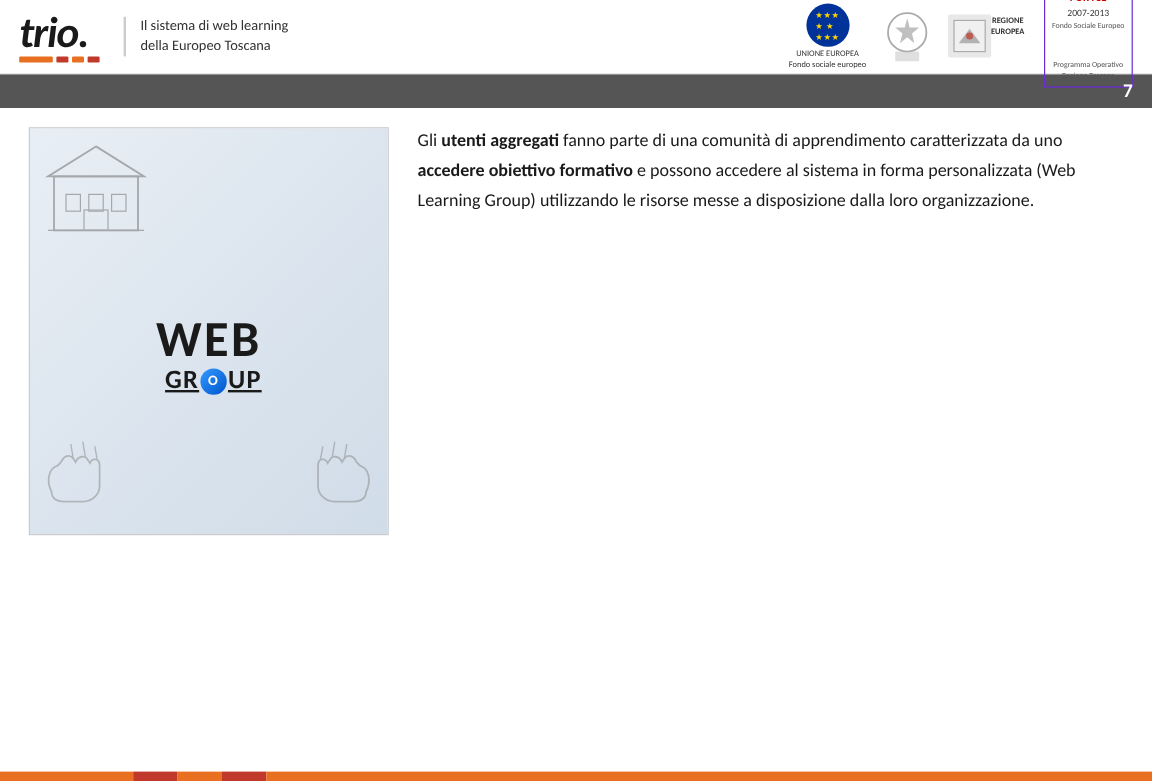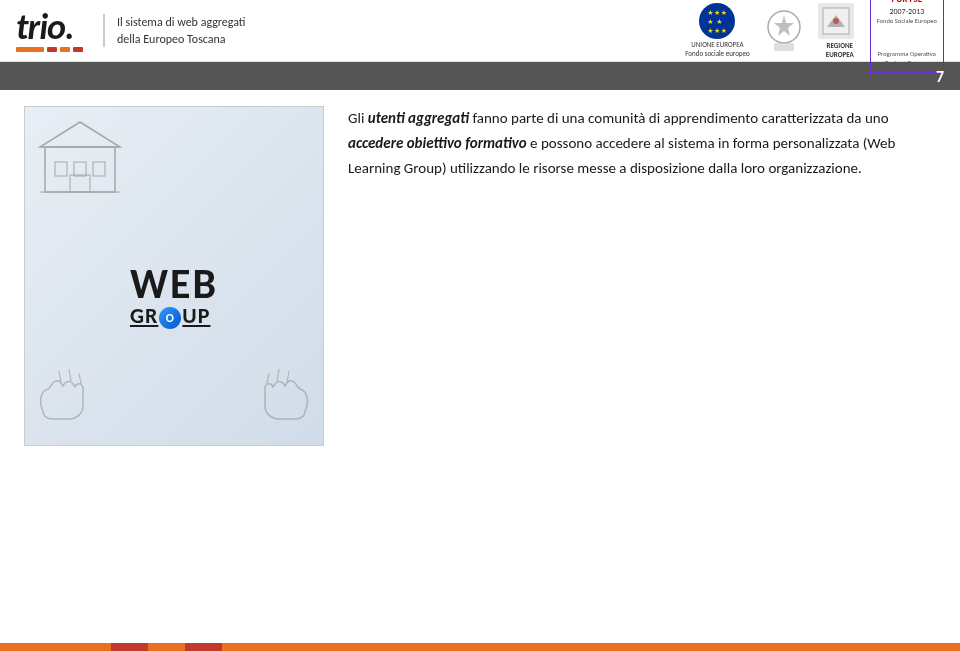--- a/index.html
+++ b/index.html
@@ -88,22 +88,22 @@
     }
     .italy-emblem {
       width: 36px;
       height: 44px;
       display: flex;
       align-items: center;
       justify-content: center;
     }
     .regione-logo {
       display: flex;
-      flex-direction: column;
-      align-items: flex-end;
+      flex-direction: row;
+      align-items: flex-start;
       font-size: 7px;
       color: #333;
       font-weight: bold;
       text-align: center;
     }
     .regione-icon {
       width: 36px;
       height: 36px;
       background: #e8e8e8;
       border-radius: 2px;
@@ -213,21 +213,21 @@
     .hands-right {
       position: absolute;
       right: 8px;
       bottom: 20px;
       opacity: 0.5;
     }
 
     .wlg-center {
       display: flex;
       flex-direction: column;
-      align-items: flex-start;
+      align-items: flex-end;
       z-index: 2;
       margin-top: 40px;
     }
     .web-text {
       font-size: 42px;
       font-weight: 900;
       color: #1a1a1a;
       letter-spacing: 2px;
       line-height: 1;
     }
@@ -265,21 +265,20 @@
       flex: 1;
     }
     .body-text {
       font-size: 15px;
       color: #1a1a1a;
       line-height: 1.65;
       margin-bottom: 20px;
     }
     .body-text b {
       font-weight: bold;
-      font-style: italic;
     }
     .secondary-text {
       font-size: 15px;
       color: #1a1a1a;
       line-height: 1.65;
     }
     .secondary-text b {
       font-weight: bold;
     }
 
@@ -306,21 +305,21 @@
       <div class="trio-text">trio.</div>
       <div class="trio-bars">
         <div class="trio-bar" style="width:28px;background:#e87020;"></div>
         <div class="trio-bar" style="width:10px;background:#c0392b;"></div>
         <div class="trio-bar" style="width:10px;background:#e87020;"></div>
         <div class="trio-bar" style="width:10px;background:#c0392b;"></div>
       </div>
     </div>
 
     <div class="header-tagline">
-      <div>Il sistema di web aggregati</div>
+      <div>Il sistema di web learning</div>
       <div>della Europeo Toscana</div>
     </div>
   </div>
 
   <div class="header-logos">
 
     <div class="eu-logo">
       <div class="eu-circle">
         <span class="eu-stars">★★★<br>★ ★<br>★★★</span>
       </div>

